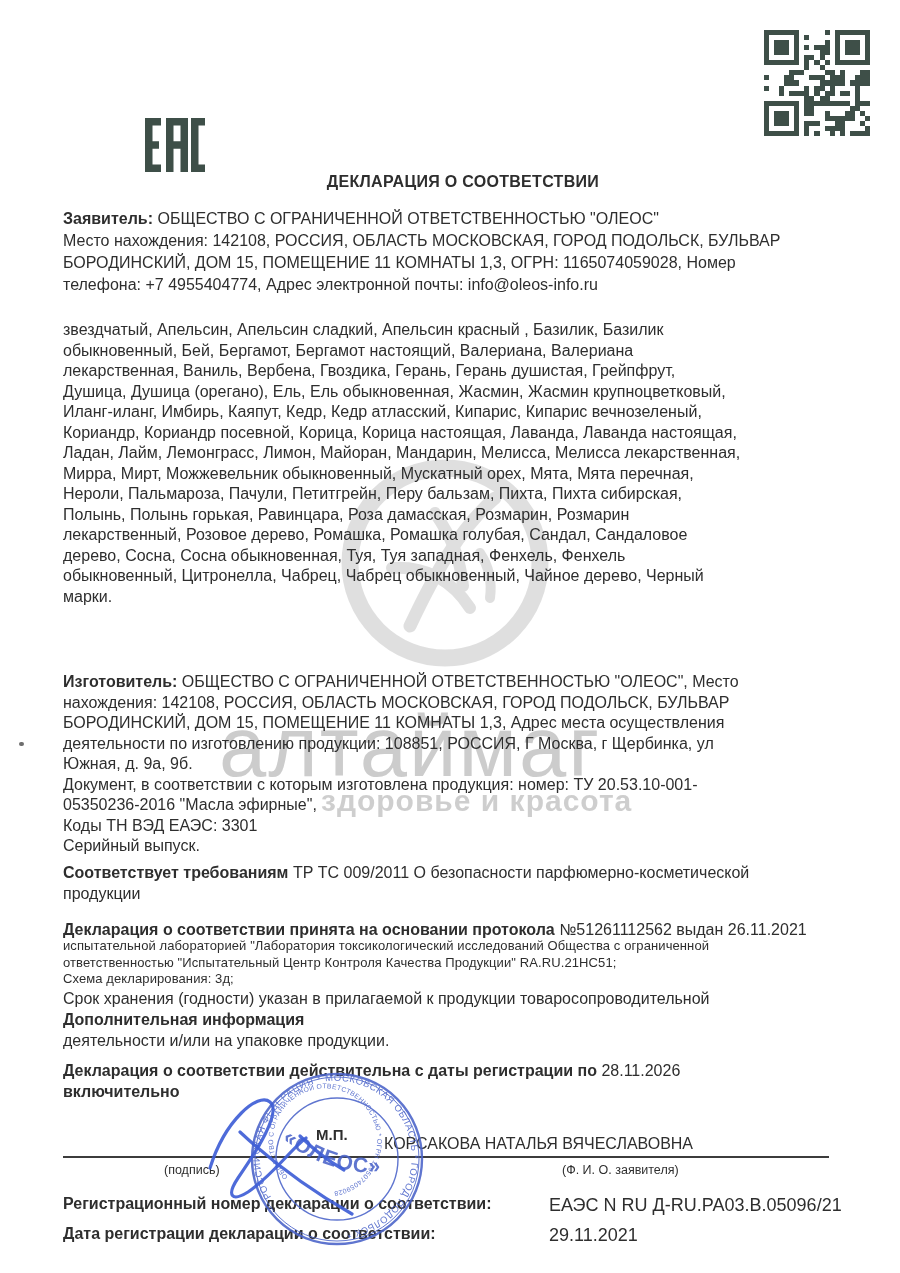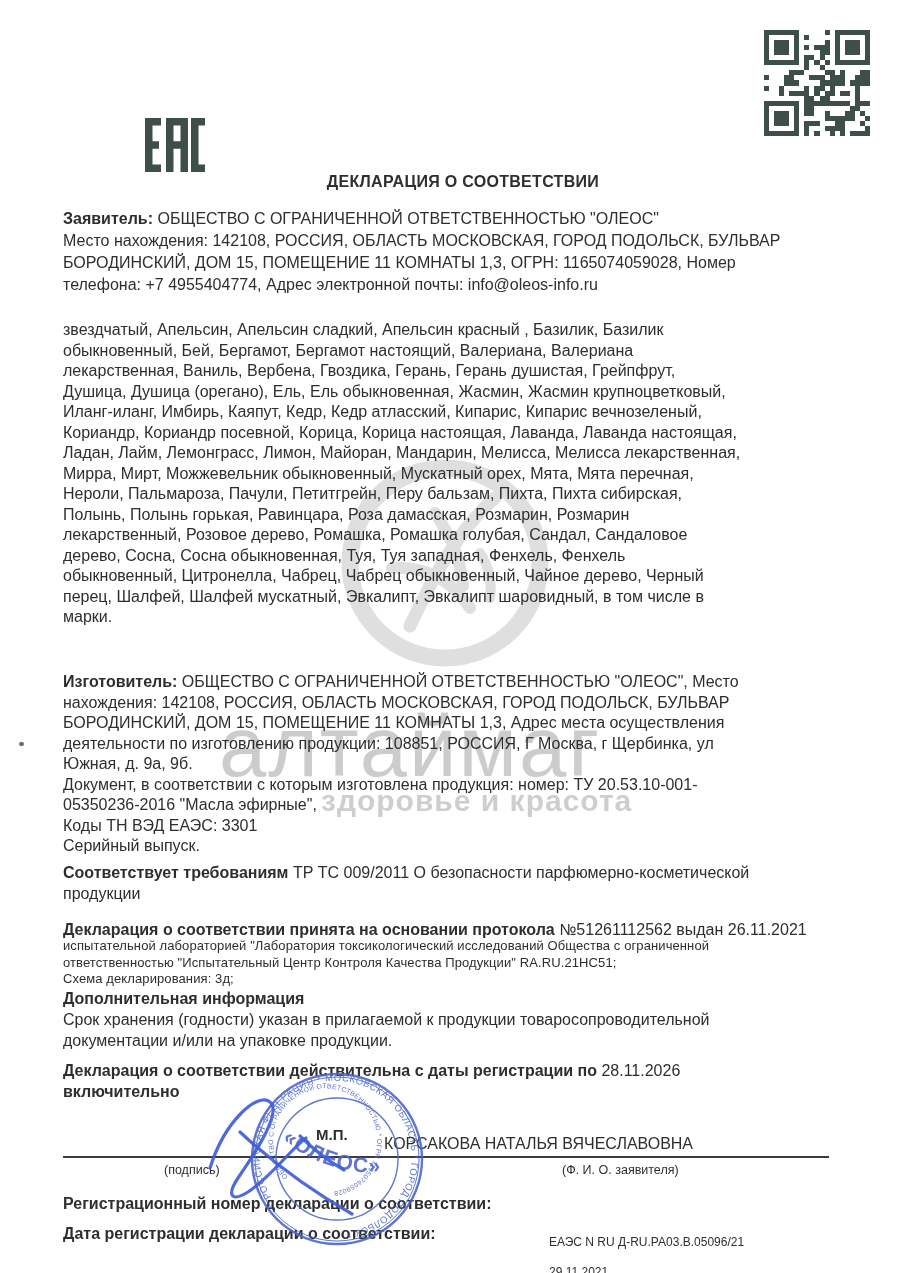--- a/index.html
+++ b/index.html
@@ -30,21 +30,21 @@
   .rule{position:absolute;left:63px;top:1156px;width:766px;height:2px;background:#3c3c3c;z-index:1;}
   .cap{position:absolute;top:1163px;font-size:12.5px;z-index:1;white-space:nowrap;}
   .cap1{left:164px;} .cap2{left:562px;}
   .stamp{position:absolute;left:248px;top:1070px;width:178px;height:178px;z-index:2;opacity:.88;}
   .stamp .ring{fill:none;stroke:var(--stamp,#4a63c9);}
   .stamp text{fill:var(--stamp,#4a63c9);}
   .sign{position:absolute;left:195px;top:1085px;width:175px;height:145px;z-index:3;}
   .sign path{fill:none;stroke:var(--sig,#3f5ed6);stroke-width:3.2;stroke-linecap:round;opacity:.92;}
   
   .reg-label{position:absolute;left:63px;font-size:16px;font-weight:bold;z-index:1;white-space:nowrap;}
-  .reg-value{position:absolute;left:549px;font-size:12px;z-index:1;white-space:nowrap;margin-top:40px;}
+  .reg-value{position:absolute;left:549px;font-size:18px;z-index:1;white-space:nowrap;}
   .r1{top:1195px;} .r2{top:1225px;}
   .dot{position:absolute;left:19px;top:742px;width:5px;height:4px;background:#4a4a4a;
        border-radius:2px;opacity:.8;z-index:1;}
 </style>
 </head>
 <body>
 
 <div class="page">
 
   <svg class="leaf" viewBox="0 0 210 210" aria-hidden="true">
@@ -307,21 +307,20 @@
       <div class="line"><span>Душица, Душица (орегано), Ель, Ель обыкновенная, Жасмин, Жасмин крупноцветковый,</span></div>
       <div class="line"><span>Иланг-иланг, Имбирь, Каяпут, Кедр, Кедр атласский, Кипарис, Кипарис вечнозеленый,</span></div>
       <div class="line"><span>Кориандр, Кориандр посевной, Корица, Корица настоящая, Лаванда, Лаванда настоящая,</span></div>
       <div class="line"><span>Ладан, Лайм, Лемонграсс, Лимон, Майоран, Мандарин, Мелисса, Мелисса лекарственная,</span></div>
       <div class="line"><span>Мирра, Мирт, Можжевельник обыкновенный, Мускатный орех, Мята, Мята перечная,</span></div>
       <div class="line"><span>Нероли, Пальмароза, Пачули, Петитгрейн, Перу бальзам, Пихта, Пихта сибирская,</span></div>
       <div class="line"><span>Полынь, Полынь горькая, Равинцара, Роза дамасская, Розмарин, Розмарин</span></div>
       <div class="line"><span>лекарственный, Розовое дерево, Ромашка, Ромашка голубая, Сандал, Сандаловое</span></div>
       <div class="line"><span>дерево, Сосна, Сосна обыкновенная, Туя, Туя западная, Фенхель, Фенхель</span></div>
       <div class="line"><span>обыкновенный, Цитронелла, Чабрец, Чабрец обыкновенный, Чайное дерево, Черный</span></div>
-      <div class="line"><span>перец, Шалфей, Шалфей мускатный, Эвкалипт, Эвкалипт шаровидный, в том числе в</span></div>
       <div class="line"><span>марки.</span></div>
     </div>
   <div class="blk" style="top:672px">
       <div class="line"><span class="b">Изготовитель:</span><span> ОБЩЕСТВО С ОГРАНИЧЕННОЙ ОТВЕТСТВЕННОСТЬЮ "ОЛЕОС", Место</span></div>
       <div class="line"><span>нахождения: 142108, РОССИЯ, ОБЛАСТЬ МОСКОВСКАЯ, ГОРОД ПОДОЛЬСК, БУЛЬВАР</span></div>
       <div class="line"><span>БОРОДИНСКИЙ, ДОМ 15, ПОМЕЩЕНИЕ 11 КОМНАТЫ 1,3, Адрес места осуществления</span></div>
       <div class="line"><span>деятельности по изготовлению продукции: 108851, РОССИЯ, Г Москва, г Щербинка, ул</span></div>
       <div class="line"><span>Южная, д. 9а, 9б.</span></div>
       <div class="line"><span>Документ, в соответствии с которым изготовлена продукция: номер: ТУ 20.53.10-001-</span></div>
       <div class="line"><span>05350236-2016 "Масла эфирные",</span></div>
@@ -334,23 +333,23 @@
     </div>
   <div class="blk lh21" style="top:919px">
       <div class="line"><span class="b">Декларация о соответствии принята на основании протокола</span><span> №51261112562 выдан 26.11.2021</span></div>
     </div>
   <div class="blk small" style="top:938px">
       <div class="line"><span>испытательной лабораторией "Лаборатория токсикологический исследований Общества с ограниченной</span></div>
       <div class="line"><span>ответственностью "Испытательный Центр Контроля Качества Продукции" RA.RU.21HC51;</span></div>
       <div class="line"><span>Схема декларирования: 3д;</span></div>
     </div>
   <div class="blk lh21" style="top:988px">
+      <div class="line"><span>Срок хранения (годности) указан в прилагаемой к продукции товаросопроводительной</span></div>
       <div class="line"><span class="b">Дополнительная информация</span></div>
-      <div class="line"><span>Срок хранения (годности) указан в прилагаемой к продукции товаросопроводительной</span></div>
-      <div class="line"><span>документации и/или на упаковке продукции.</span></div>
+      <div class="line"><span>деятельности и/или на упаковке продукции.</span></div>
     </div>
   <div class="blk lh21" style="top:1060px">
       <div class="line"><span class="b">Декларация о соответствии действительна с даты регистрации по</span><span> 28.11.2026</span></div>
       <div class="line"><span class="b">включительно</span></div>
     </div>
 
   <div class="mp">М.П.</div>
   <div class="sig-name">КОРСАКОВА НАТАЛЬЯ ВЯЧЕСЛАВОВНА</div>
   <div class="rule"></div>
   <div class="cap cap1">(подпись)</div>

